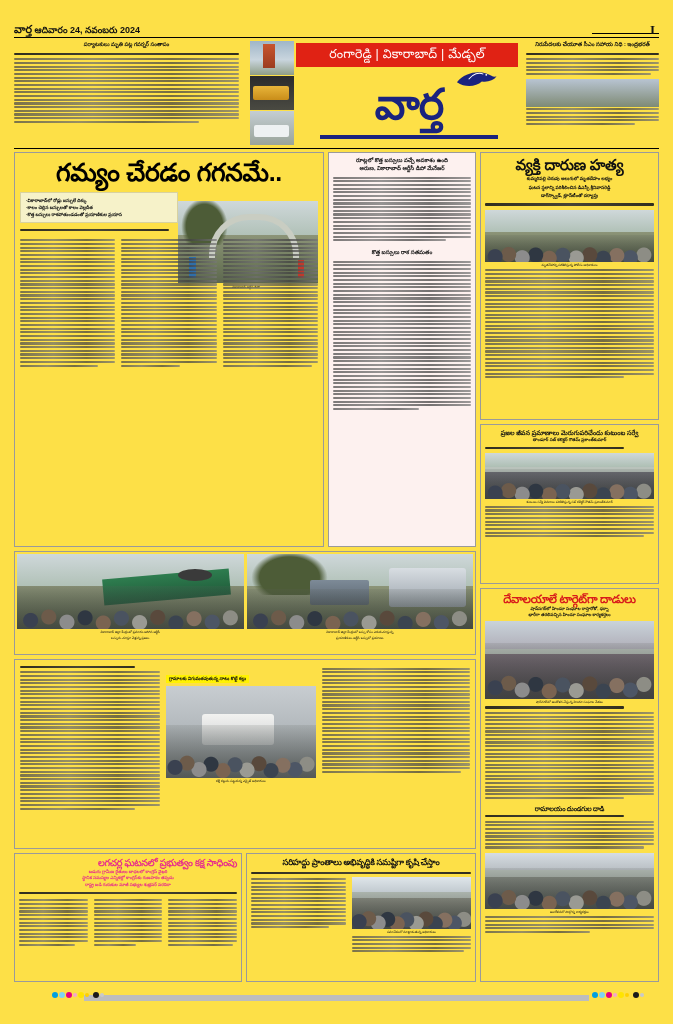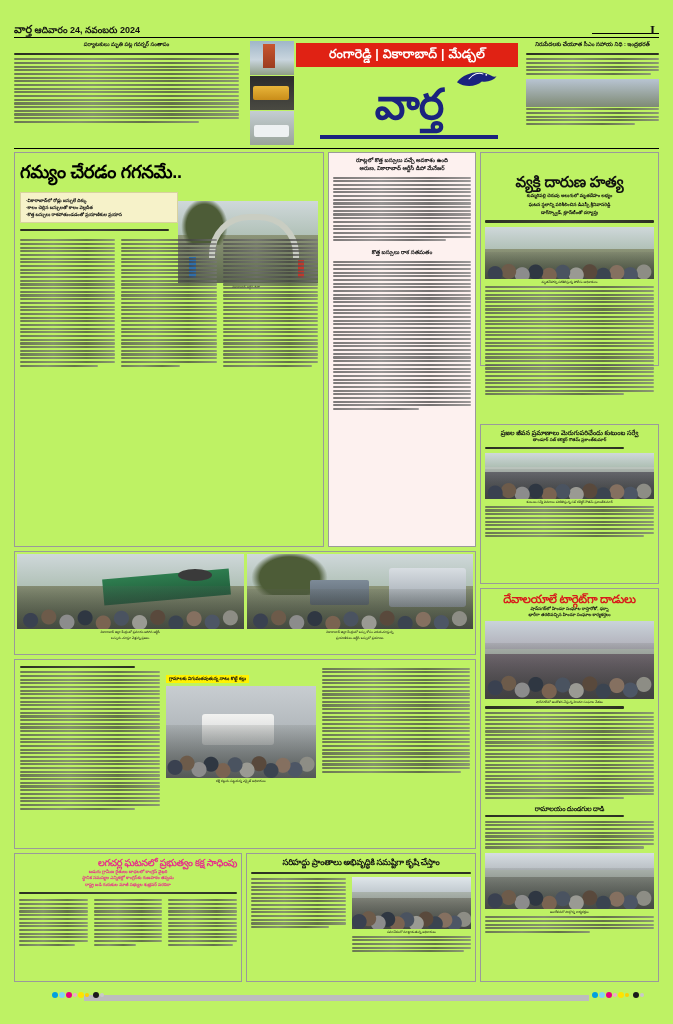--- a/index.html
+++ b/index.html
@@ -1,21 +1,21 @@
 <!DOCTYPE html>
 <html><head>
 <meta charset="utf-8">
 <style>
   html,body{margin:0;padding:0;background:#fff;}
   body{
     width:673px;height:1024px;overflow:hidden;
     font-family:"Liberation Sans", sans-serif;
     color:#111;
   }
-  .page{position:relative;width:673px;height:1024px;background:#bef264;}
+  .page{position:relative;width:673px;height:1024px;background:#fde047;}
   .blurline{
     height:2.1px;margin:1.6px 0;border-radius:1px;
     background:linear-gradient(90deg,#4a4a4a 0%,#6f6f6f 35%,#3f3f3f 70%,#777 100%);
     opacity:.72;
   }
   .blurline.s  {width:62%}
   .blurline.m  {width:82%}
   .blurline.l  {width:94%}
   .blurline.xl {width:100%}
   .txtblock{overflow:hidden;}
@@ -72,53 +72,53 @@
      background:linear-gradient(180deg,#c8552f,#9c3c1f);}
   .mp2{background:linear-gradient(180deg,#2b2b2b 0%,#4a4a42 100%);}
   .mp2:after{content:"";position:absolute;left:6%;top:28%;width:82%;height:44%;
      background:linear-gradient(180deg,#e8b53a,#c98d19);border-radius:2px;}
   .mp3{background:linear-gradient(180deg,#c4cdd2 0%,#9aa49a 100%);}
   .mp3:after{content:"";position:absolute;left:10%;top:42%;width:78%;height:34%;
      background:#eef1f2;border-radius:2px;}
 
   .redband{position:absolute;left:282px;top:2px;width:222px;height:24px;background:#e02214;
      display:flex;align-items:center;justify-content:center;}
-  .redband span{color:#fff;font-size:12.5px;font-weight:bold;letter-spacing:.2px;white-space:nowrap;text-align:right;}
+  .redband span{color:#fff;font-size:12.5px;font-weight:normal;letter-spacing:.2px;white-space:nowrap;text-align:right;}
   .vtitle{position:absolute;left:282px;top:26px;width:222px;height:78px;}
   .vword{position:absolute;left:18px;top:14px;width:190px;text-align:center;
      font-size:43px;line-height:46px;font-weight:bold;color:#1a237e;letter-spacing:-1px;}
   .vbar{position:absolute;left:24px;bottom:6px;width:178px;height:4px;background:#1a237e;}
   .dove{position:absolute;right:20px;top:2px;width:44px;height:22px;}
 
   .mast-right{position:absolute;left:512px;top:0;width:133px;}
   .mast-right .kicker{font-size:5.6px;font-weight:bold;text-align:center;margin-bottom:2px;}
   .mini-photo{height:28px;margin-top:2px;background:linear-gradient(180deg,#b8c4d2,#7e8a74);position:relative;overflow:hidden;}
   .mini-photo .crowd{height:70%;}
 
   .mastrule{position:absolute;left:14px;top:148px;width:645px;height:1.1px;background:#000;}
 
   
   .cols{position:absolute;left:14px;top:152px;width:645px;height:830px;}
   .colbox{position:absolute;border:1px solid #9a9a9a;box-sizing:border-box;}
 
   
   .lstory{left:0;top:0;width:310px;height:395px;padding:4px 5px;}
-  .lhead{font-size:18px;line-height:30px;font-weight:bold;text-align:left;color:#000;}
+  .lhead{font-size:25px;line-height:30px;font-weight:bold;text-align:center;color:#000;}
   .bulletbox{background:#f6f2c9;border:1px solid #d8d2a0;padding:4px 5px;margin-top:5px;width:158px;box-sizing:border-box;}
   .bulletbox .b{font-size:4.6px;line-height:7px;font-weight:bold;color:#111;}
   .lphoto{position:absolute;right:5px;top:48px;width:140px;height:82px;}
   .l3col{display:flex;gap:6px;margin-top:5px;}
   .l3col > div{flex:1;}
 
   
   .mstory{left:314px;top:0;width:148px;height:395px;padding:3px 4px;background:#fdf1ef;}
   .mhead{font-size:5.6px;line-height:8px;font-weight:bold;text-align:center;}
 
   
-  .rstory{left:466px;top:0;width:179px;height:214px;padding:20px 4px;}
+  .rstory{left:466px;top:0;width:179px;height:268px;padding:3px 4px;}
   .rhead{font-size:15px;line-height:18px;font-weight:bold;text-align:center;letter-spacing:-.2px;}
   .rsub{font-size:4.6px;line-height:6.6px;font-weight:bold;text-align:center;margin-top:2px;}
   .rphoto{height:52px;margin-top:3px;}
 
   
   .rstory2{left:466px;top:272px;width:179px;height:160px;padding:3px 4px;}
   .rhead2{font-size:6.4px;line-height:9px;font-weight:bold;text-align:center;}
   .rsub2{font-size:4.4px;line-height:6.2px;font-weight:bold;text-align:center;}
 
   

